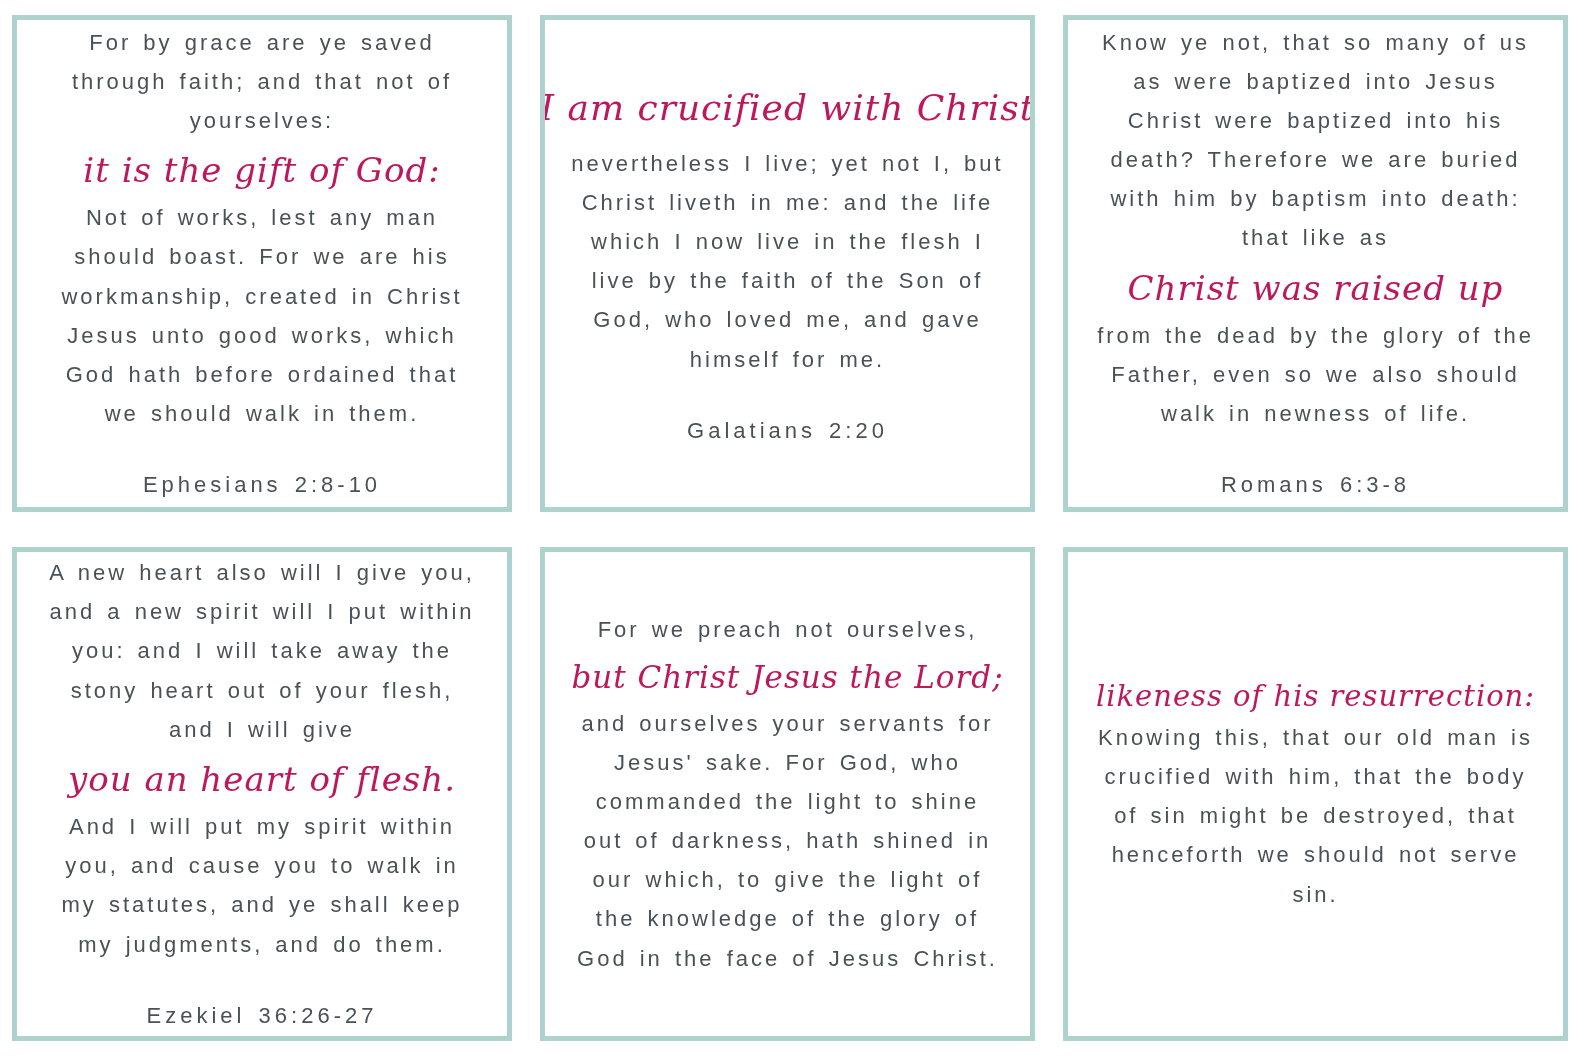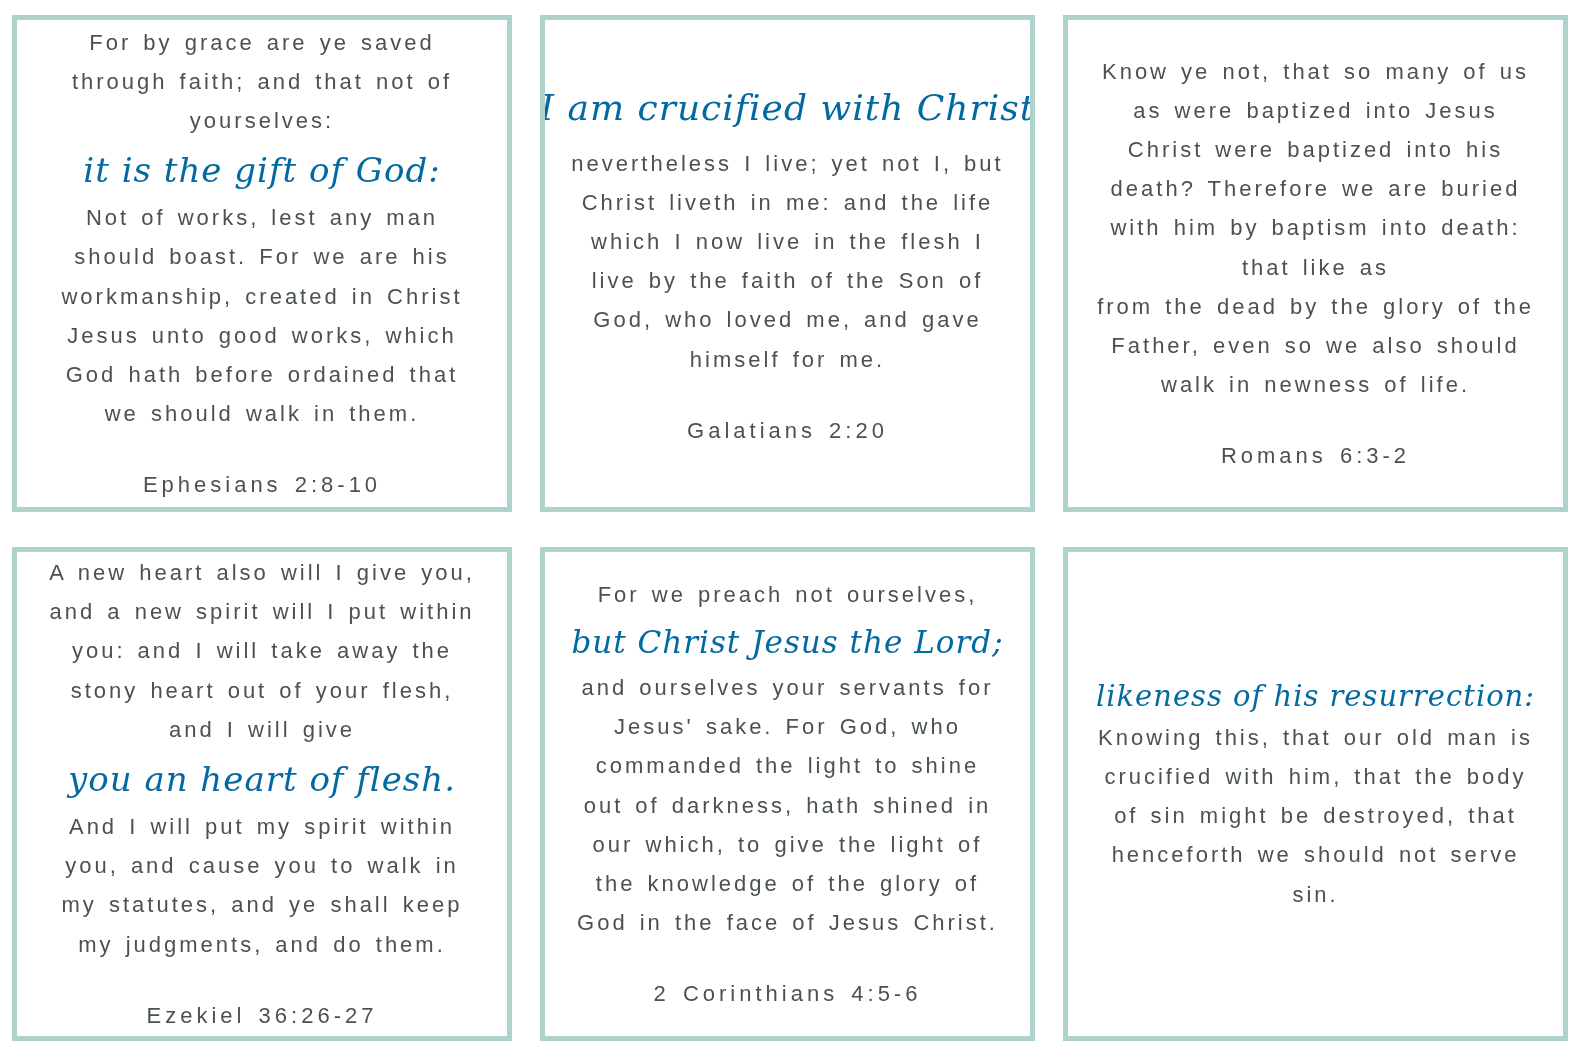--- a/index.html
+++ b/index.html
@@ -45,21 +45,21 @@
     font-weight: 400;
   }
   .script {
     margin: 8px 0 6px 0;
     font-family: "DejaVu Serif", cursive, serif;
     font-style: italic;
     font-weight: 400;
     font-size: 34px;
     line-height: 1.3;
     letter-spacing: 1px;
-    color: #0369a1;
+    color: #be185d;
     white-space: nowrap;
   }
   .card:nth-child(2) .script { font-size: 36px; margin-bottom: 12px; }
   .card:nth-child(5) .script { font-size: 31px; }
   .card:nth-child(6) .script { font-size: 29px; margin: 4px 0 2px 0; }
   .reference {
     margin-top: 32px;
     letter-spacing: 4px;
   }
 </style>
@@ -76,36 +76,36 @@
   </div>
 
   <div class="card">
     <p class="script">I am crucified with Christ</p>
     <p class="plain">nevertheless I live; yet not I, but Christ liveth in me: and the life which I now live in the flesh I live by the faith of the Son of God, who loved me, and gave himself for me.</p>
     <p class="plain reference">Galatians 2:20</p>
   </div>
 
   <div class="card">
     <p class="plain">Know ye not, that so many of us as were baptized into Jesus Christ were baptized into his death? Therefore we are buried with him by baptism into death: that like as</p>
+    <p class="script">Christ was raised up</p>
     <p class="plain">from the dead by the glory of the Father, even so we also should walk in newness of life.</p>
-    <p class="plain reference">Romans 6:3-2</p>
+    <p class="plain reference">Romans 6:3-8</p>
   </div>
 
   <div class="card">
     <p class="plain">A new heart also will I give you, and a new spirit will I put within you: and I will take away the stony heart out of your flesh, and I will give</p>
     <p class="script">you an heart of flesh.</p>
     <p class="plain">And I will put my spirit within you, and cause you to walk in my statutes, and ye shall keep my judgments, and do them.</p>
     <p class="plain reference">Ezekiel 36:26-27</p>
   </div>
 
   <div class="card">
     <p class="plain">For we preach not ourselves,</p>
     <p class="script">but Christ Jesus the Lord;</p>
     <p class="plain">and ourselves your servants for Jesus' sake. For God, who commanded the light to shine out of darkness, hath shined in our which, to give the light of the knowledge of the glory of God in the face of Jesus Christ.</p>
-    <p class="plain reference">2 Corinthians 4:5-6</p>
   </div>
 
   <div class="card">
     <p class="script">likeness of his resurrection:</p>
     <p class="plain">Knowing this, that our old man is crucified with him, that the body of sin might be destroyed, that henceforth we should not serve sin.</p>
   </div>
 
 </div>
 
 </body></html>

